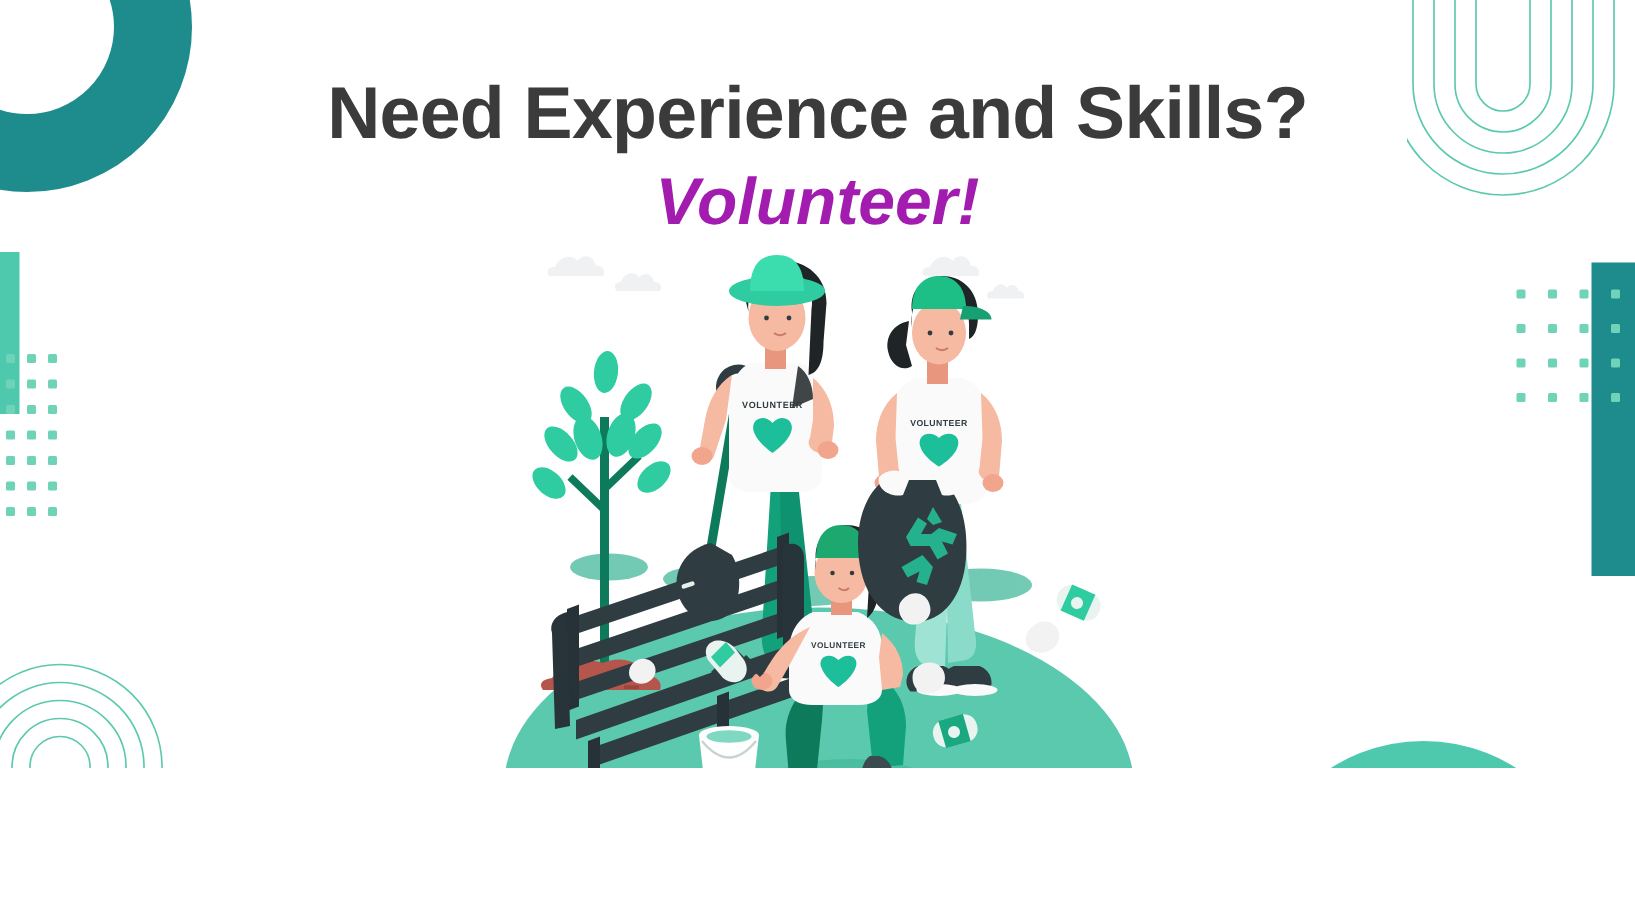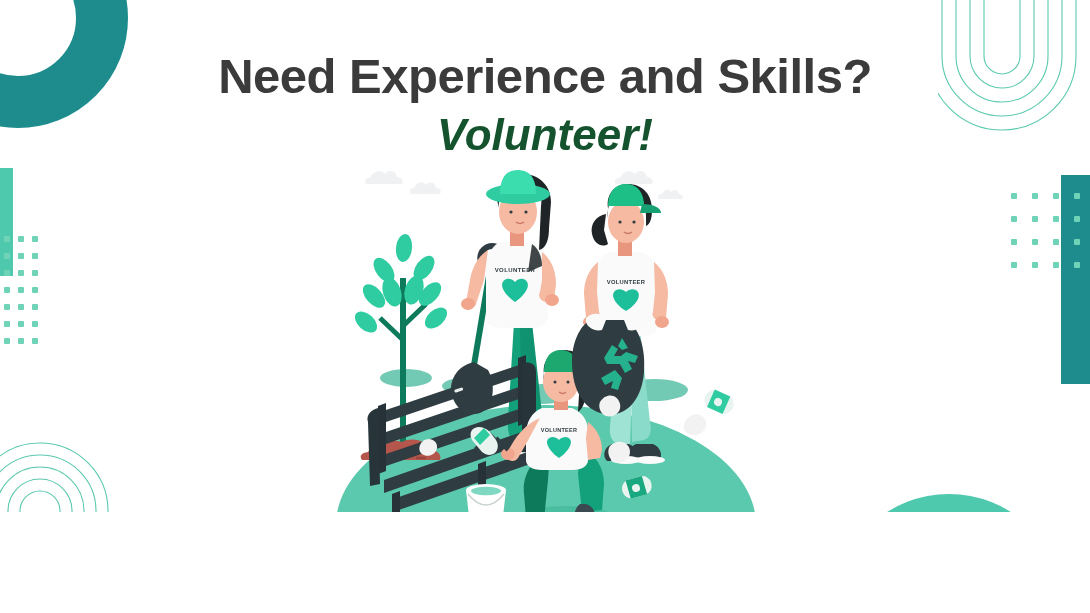--- a/index.html
+++ b/index.html
@@ -24,21 +24,21 @@
   #dots-right{left:1011px;top:193px;grid-template-columns:repeat(4,21px);grid-auto-rows:23px;}
 
   .arcs{position:absolute;overflow:hidden;}
   #arcs-tr{left:938px;top:-60px;width:152px;height:200px;}
   #arcs-bl{left:-36px;top:425px;width:160px;height:160px;}
 
   
   #title-wrap{position:absolute;left:0;top:44px;width:1090px;text-align:center;}
   #title-line1{font-size:49px;font-weight:bold;color:#3B3B3B;letter-spacing:-0.5px;
                line-height:64px;white-space:nowrap;}
-  #title-line2{font-size:44px;font-weight:bold;font-style:italic;color:#14532d;
+  #title-line2{font-size:44px;font-weight:bold;font-style:italic;color:#a21caf;
                line-height:54px;white-space:nowrap;}
 
   
   #illus{position:absolute;left:318px;top:150px;width:470px;height:420px;}
 </style>
 </head>
 <body>
 
 <div id="stage">
 

